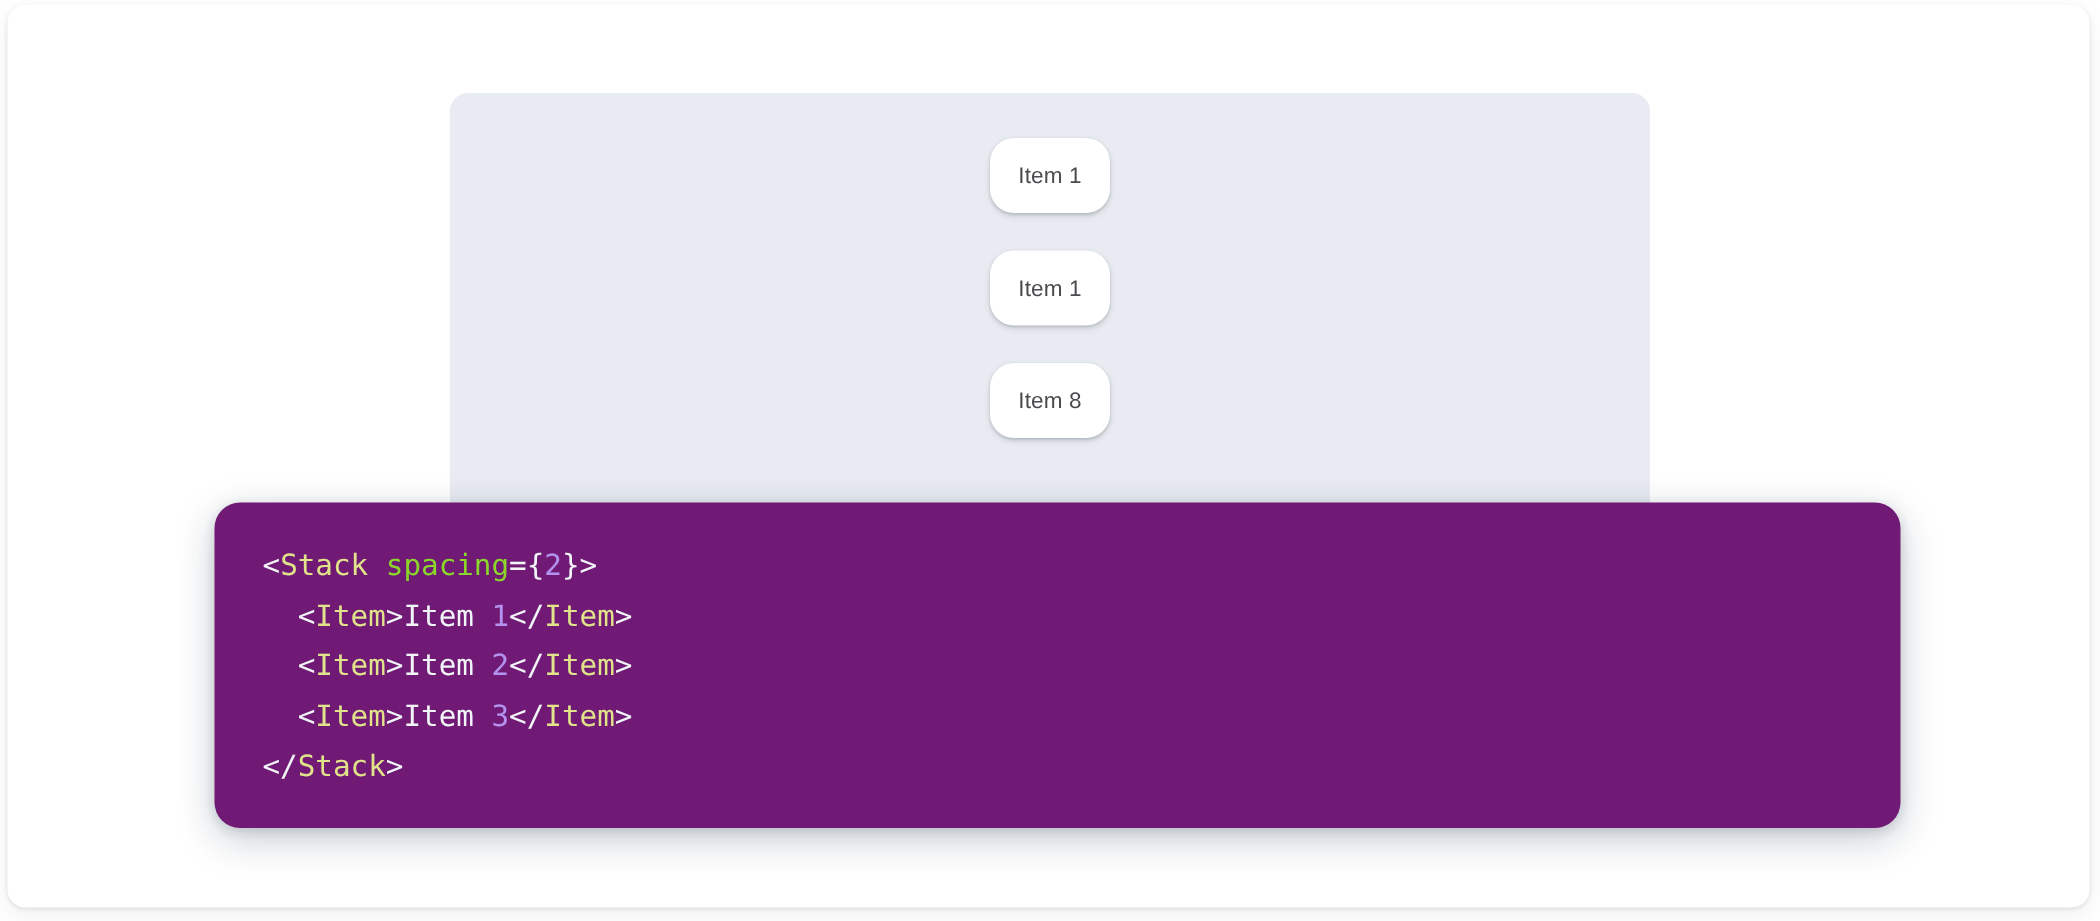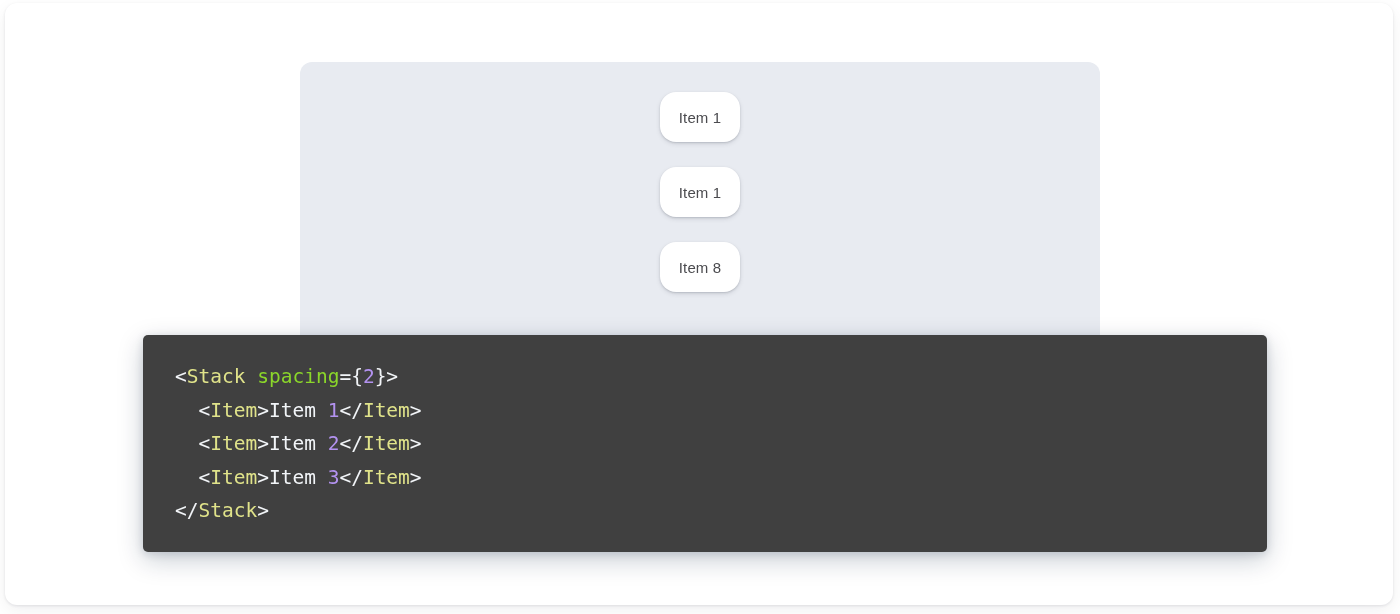--- a/index.html
+++ b/index.html
@@ -71,22 +71,22 @@
     box-sizing: border-box;
   }
 
   
   .code-block {
     position: absolute;
     left: 138px;
     top: 332px;
     width: 1124px;
     height: 217px;
-    background: #404040;
-    border-radius: 5px;
+    background: #701a75;
+    border-radius: 17px;
     box-shadow: 0 8px 26px rgba(11, 31, 60, 0.22),
                 0 2px 8px rgba(11, 31, 60, 0.14);
     box-sizing: border-box;
     padding: 25px 0 0 32px;
     overflow: hidden;
   }
 
   .code-block pre {
     margin: 0;
     font-family: "DejaVu Sans Mono", "Liberation Mono", monospace;

